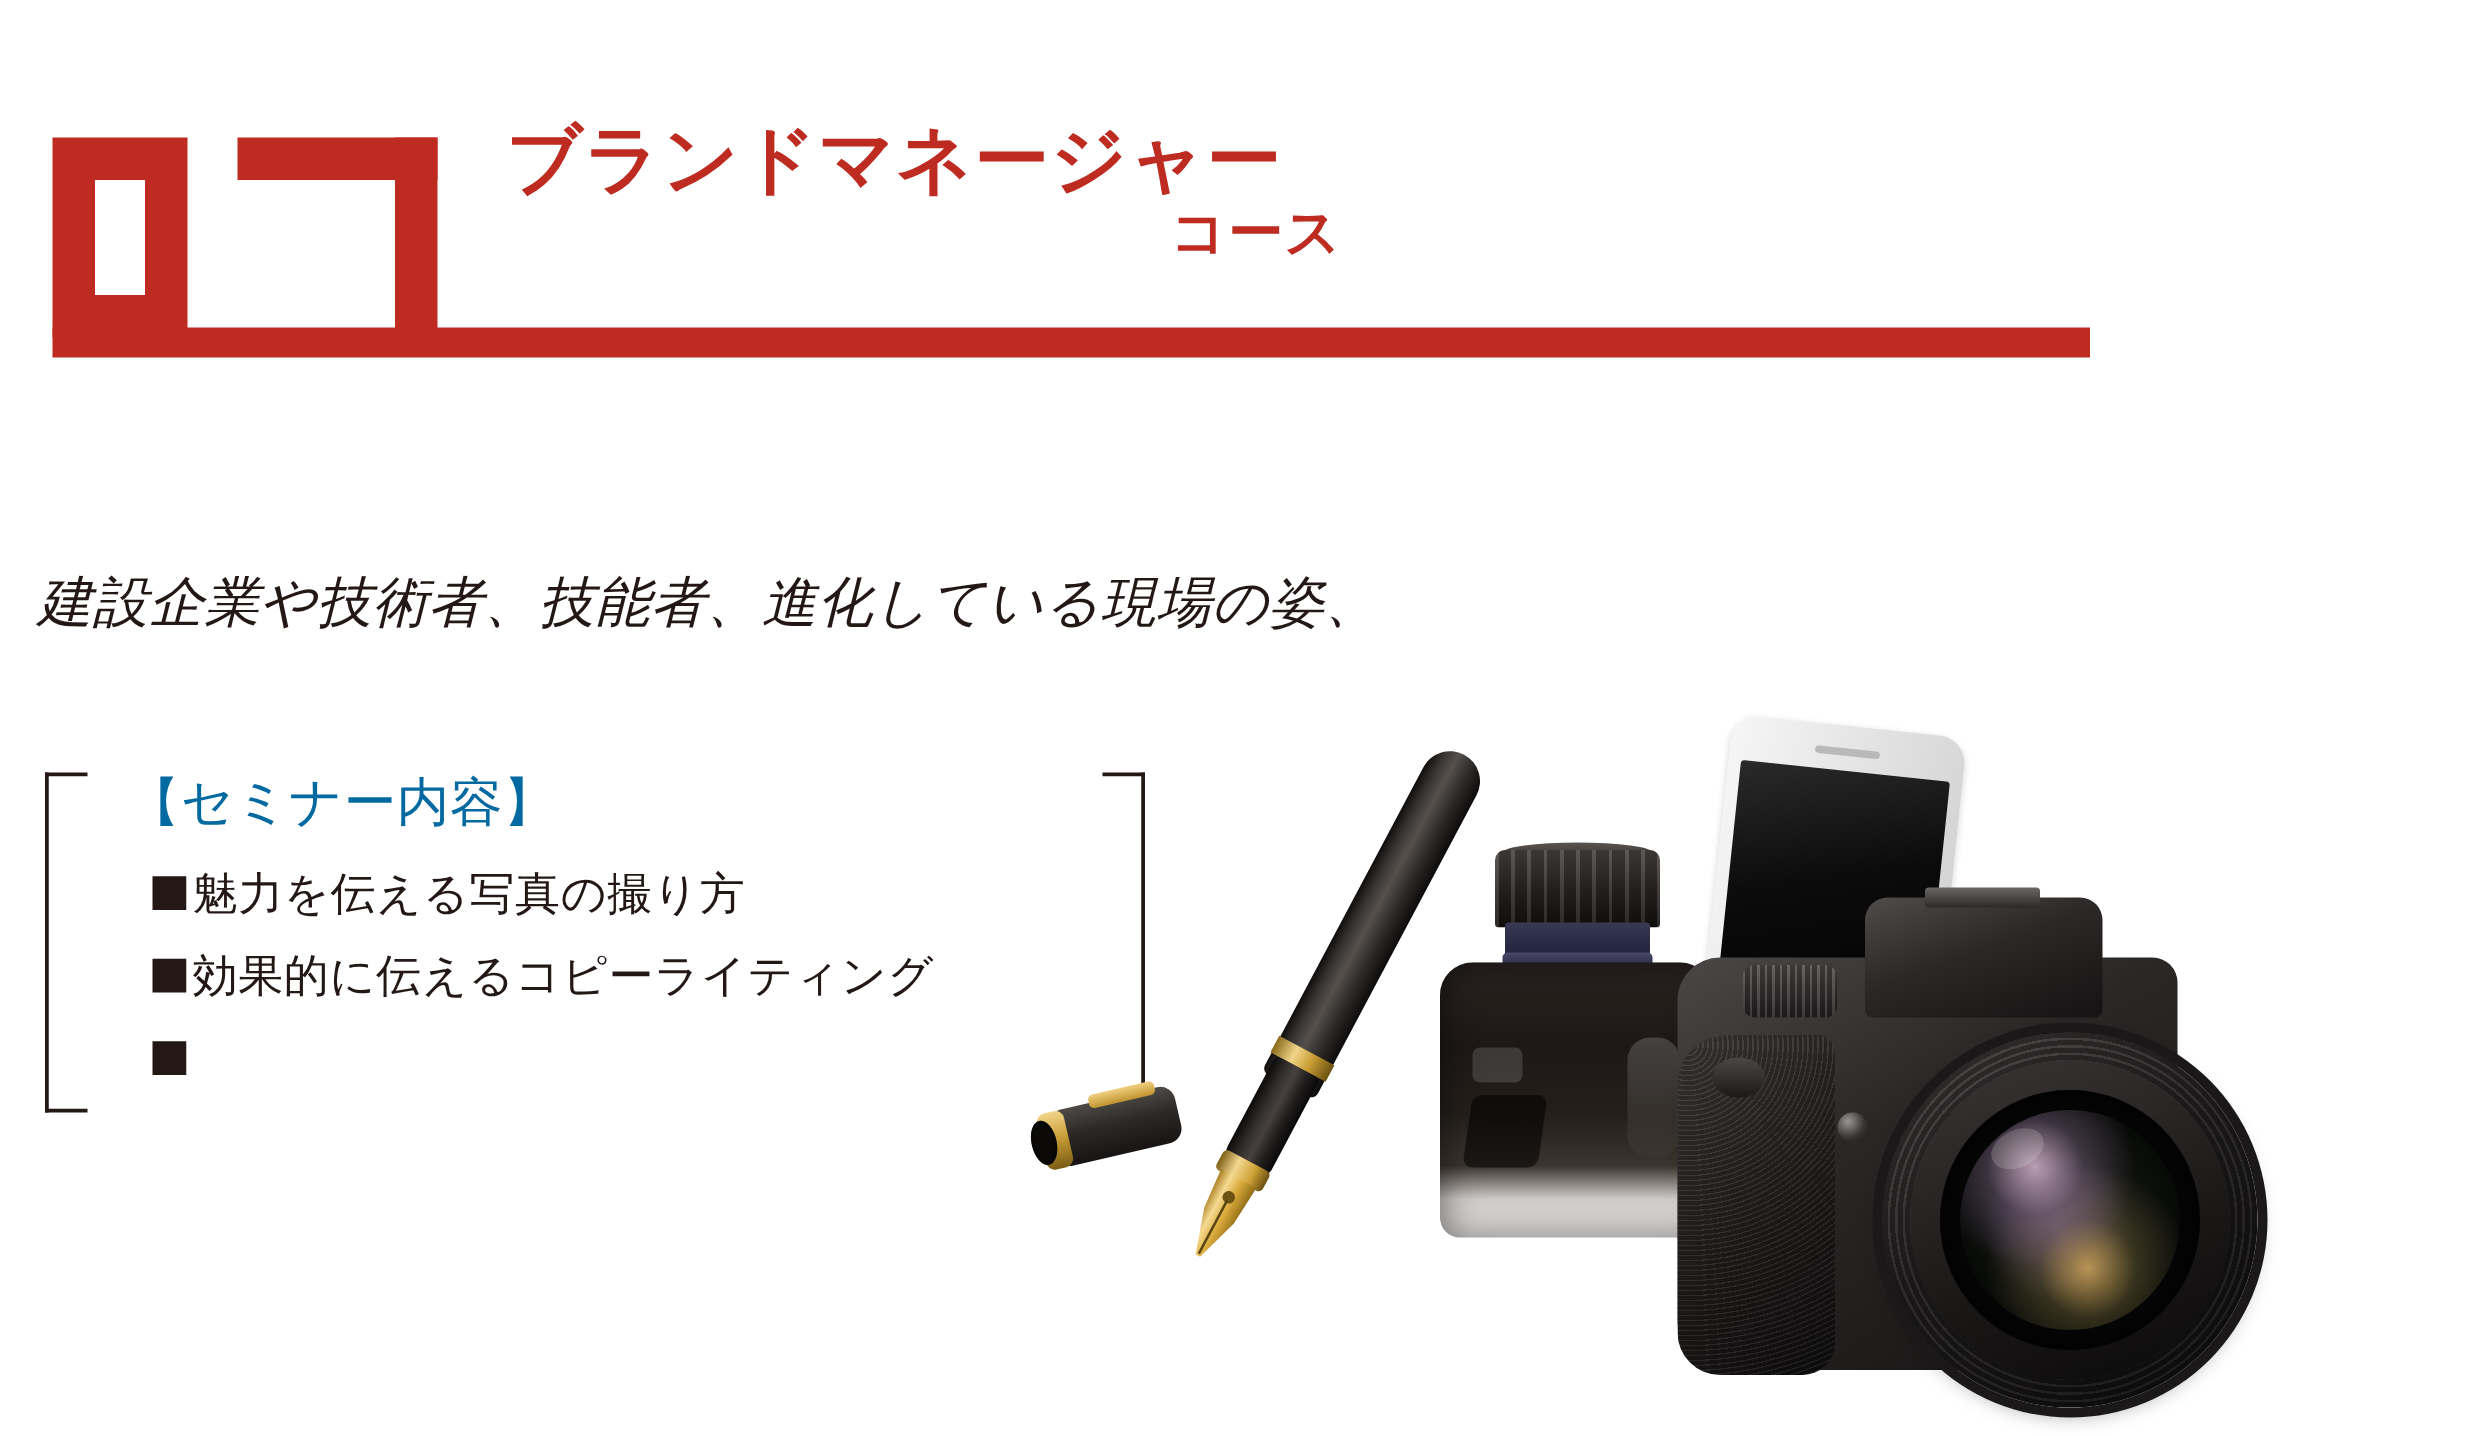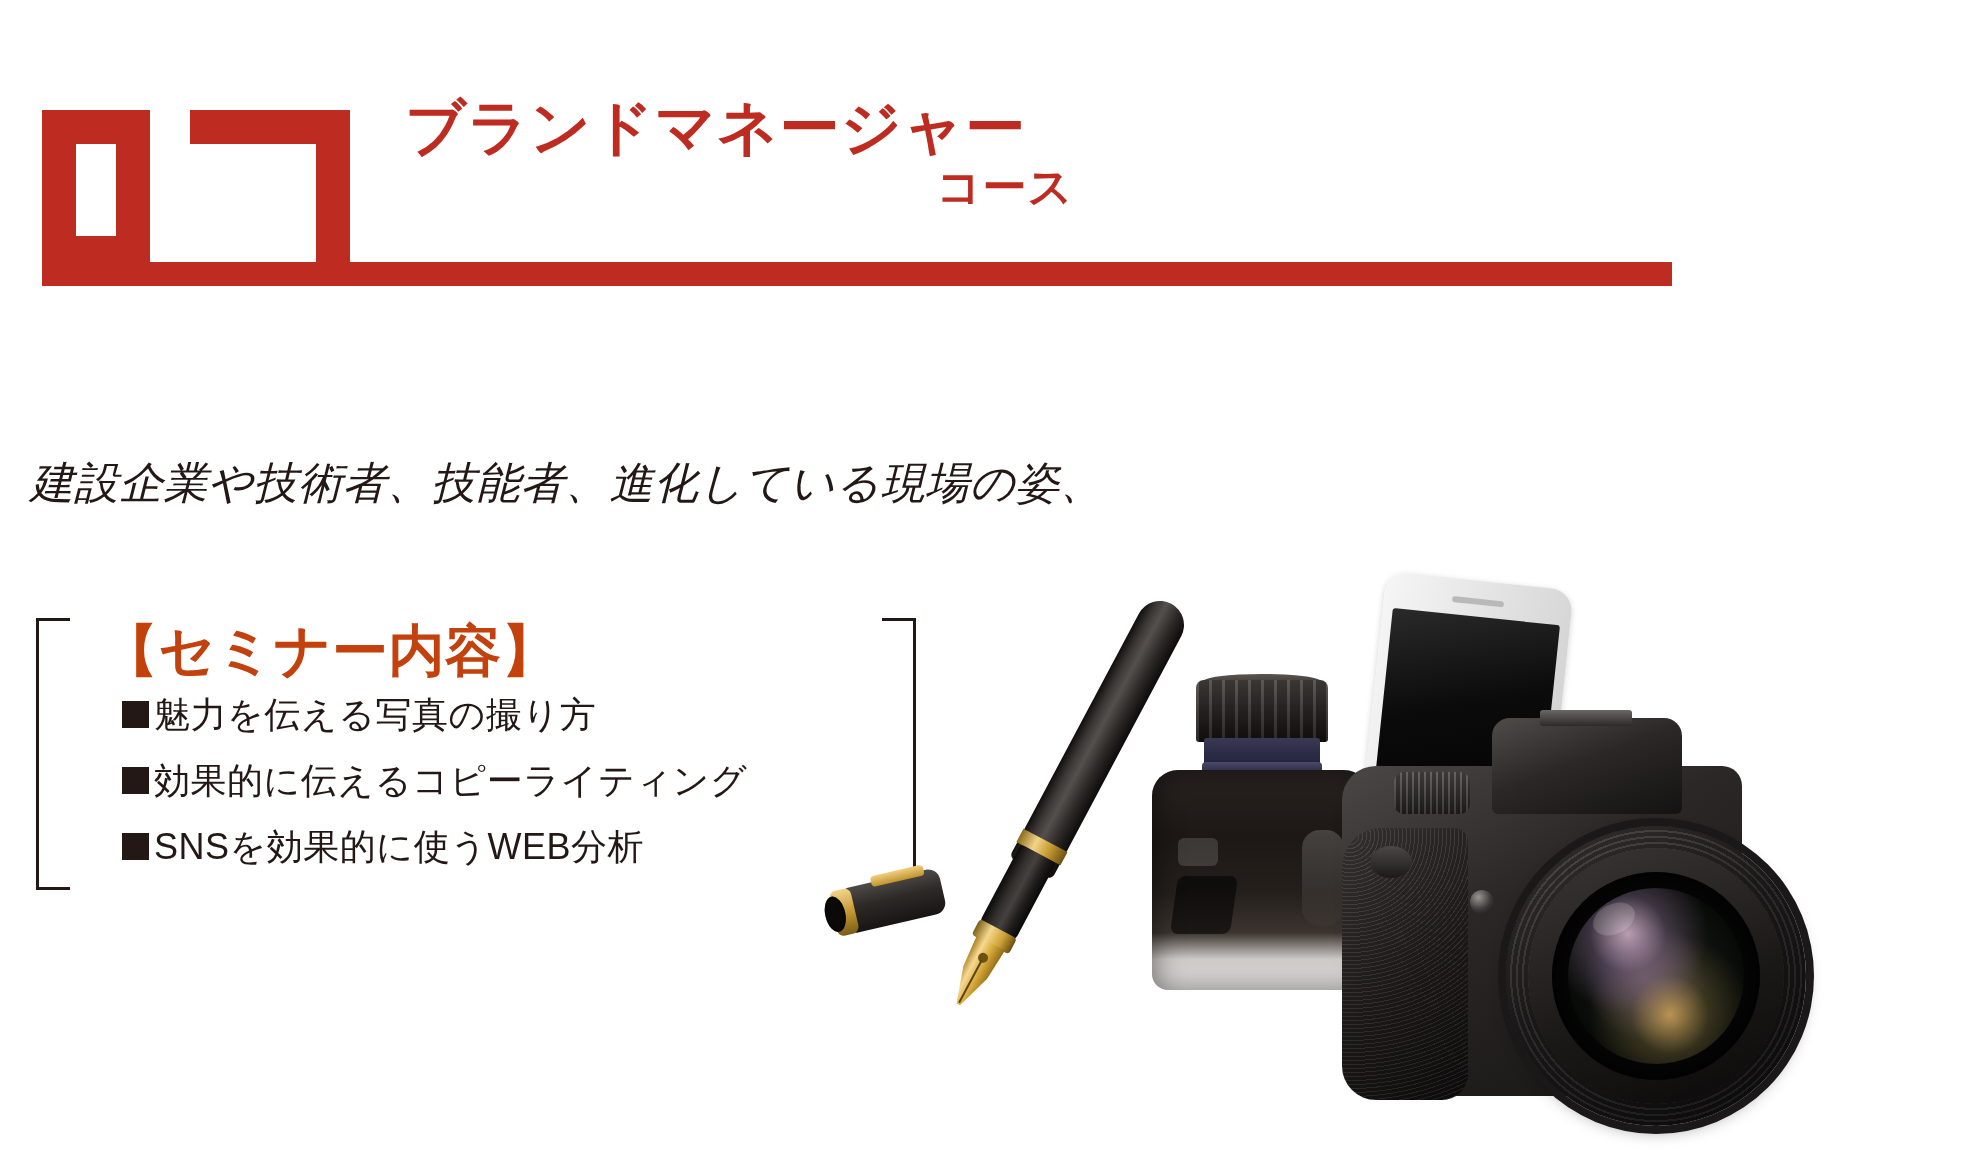--- a/index.html
+++ b/index.html
@@ -140,23 +140,23 @@
   }
   #bracket-right::after {
     right: 0; top: 0; width: 34px; height: 3px;
     box-shadow: 0 269px 0 0 #231815;
   }
 
   #seminar-heading {
     position: absolute;
     left: 66px;
     top: -4px;
-    font-size: 56px;
-    font-weight: bold;
-    color: #c2410c;
+    font-size: 42px;
+    font-weight: normal;
+    color: #0369a1;
     letter-spacing: 0.5px;
     white-space: nowrap;
   }
   #seminar-list {
     position: absolute;
     left: 86px;
     top: 64px;
     margin: 0;
     padding: 0;
     list-style: none;
@@ -555,21 +555,21 @@
     <div id="seminar-heading">【セミナー内容】</div>
 
     <ul id="seminar-list">
       <li>
         <span class="bullet-square"></span><span>魅力を伝える写真の撮り方</span>
       </li>
       <li>
         <span class="bullet-square"></span><span>効果的に伝えるコピーライティング</span>
       </li>
       <li>
-        <span class="bullet-square"></span><span>SNSを効果的に使うWEB分析</span>
+        <span class="bullet-square"></span>
       </li>
     </ul>
   </div>
 
   <div id="photo-stage">
 
     <div id="pen-cap">
       <div id="pen-cap-body"></div>
       <div id="pen-cap-ring"></div>
       <div id="pen-cap-mouth"></div>

